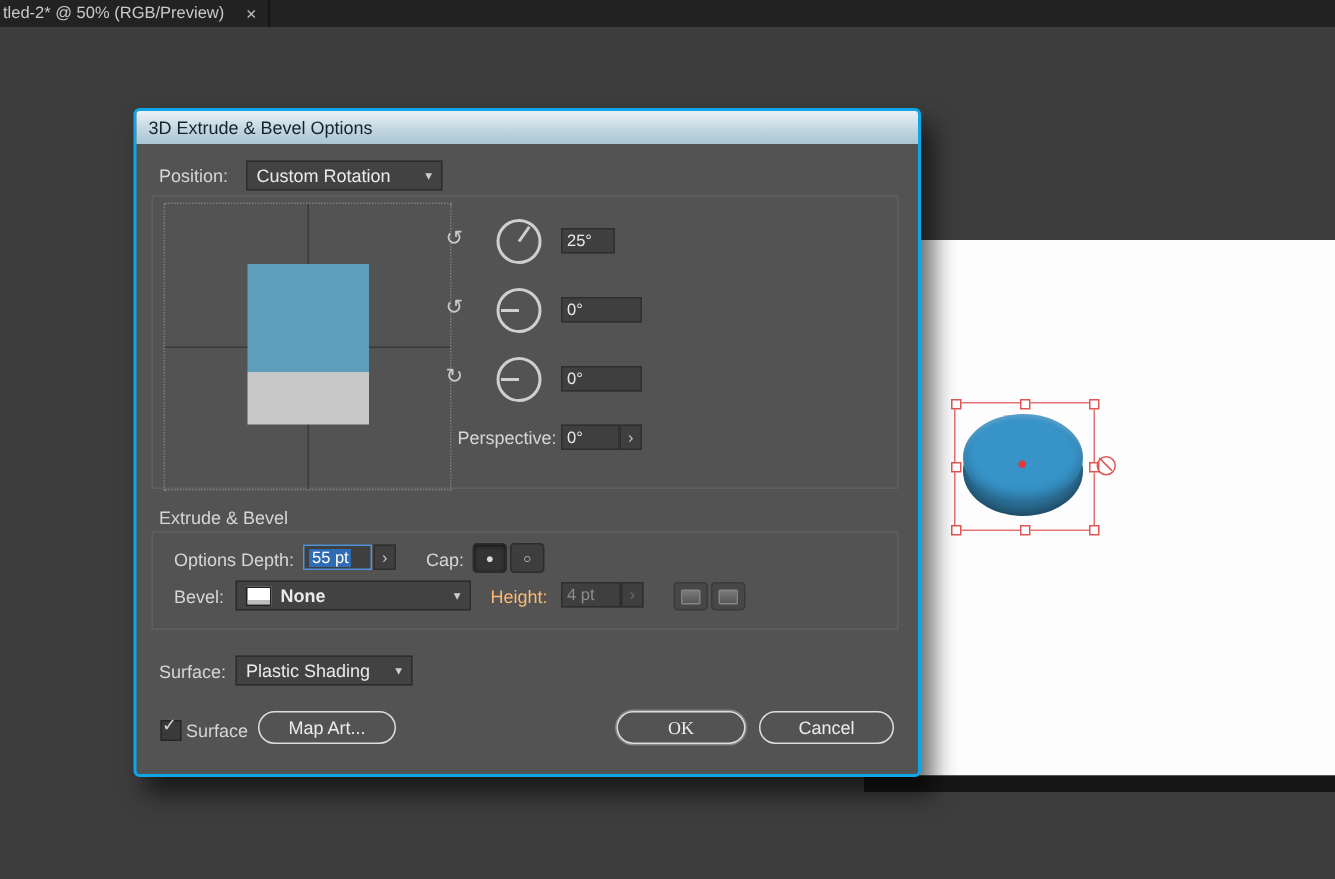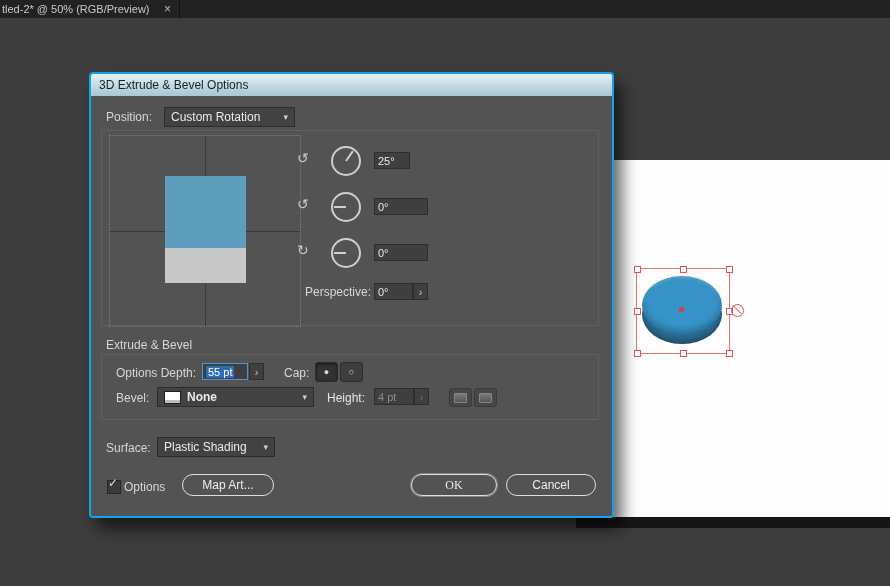--- a/index.html
+++ b/index.html
@@ -42,21 +42,21 @@
           border:2px solid #0ea5e9;border-radius:4px;box-shadow:8px 11px 16px rgba(0,0,0,.6);margin-left:44px;}
   .dlg-title{height:22px;line-height:22px;padding-left:8px;font-size:12px;color:#14232c;
              background:linear-gradient(180deg,#eaf2f6,#c3d7e1 55%,#aac5d3);border-radius:2px 2px 0 0;}
   .dlg-body{position:relative;width:521px;height:420px;font-size:12px;color:#d9d9d9;}
 
   .group{position:absolute;border:1px solid #636363;border-radius:1px;opacity:.85;}
   #group-top{left:10px;top:34px;width:496px;height:194px;}
   #group-extrude{left:10px;top:258px;width:496px;height:64px;}
 
   .lbl{position:absolute;color:#d6d6d6;font-size:12px;white-space:nowrap;}
-  .lbl.dim{color:#e5e5e5;}
+  .lbl.dim{color:#fdba74;}
 
   .dropdown{position:absolute;background:#424242;border:1px solid #2c2c2c;display:flex;
             align-items:center;padding:0 6px;color:#eaeaea;font-size:12px;box-sizing:border-box;}
   .dd-chev{margin-left:auto;font-size:9px;color:#cfcfcf;padding-left:6px;}
 
   .field{position:absolute;background:#3f3f3f;border:1px solid #2e2e2e;color:#e8e8e8;font-size:11px;
          display:flex;align-items:center;padding:0 3px;box-sizing:border-box;}
   .field.focus{border-color:#4f94d8;}
   .field.disabled{color:#8d8d8d;}
   .sel-text{background:#2f6cb3;color:#fff;padding:0 2px;}
@@ -208,20 +208,20 @@
       </div>
 
       <span class="lbl" style="left:15px;top:345px;">Surface:</span>
       <div class="dropdown" style="left:66px;top:341px;width:118px;height:20px;">
         <span>Plastic Shading</span>
         <span class="dd-chev">▾</span>
       </div>
 
       <div class="checkbox"></div>
       <span class="checkmark">✓</span>
-      <span class="lbl" style="left:33px;top:384px;">Options</span>
-
-      <div class="pill" style="left:91px;width:92px;">Map Art...</div>
+      <span class="lbl" style="left:33px;top:384px;">Surface</span>
+
+      <div class="pill" style="left:81px;width:92px;">Map Art...</div>
       <div class="pill default" style="left:320px;width:86px;">OK</div>
       <div class="pill" style="left:415px;width:90px;">Cancel</div>
     </div>
   </div>
 </div>
 
 </body></html>

